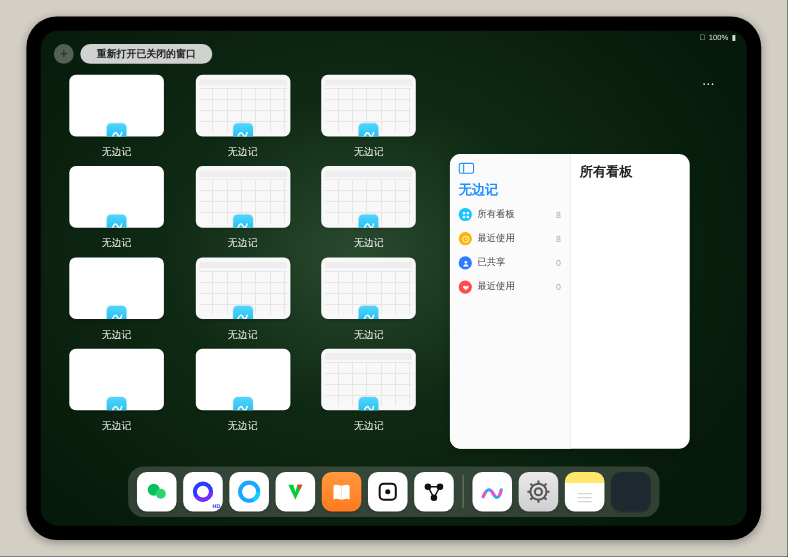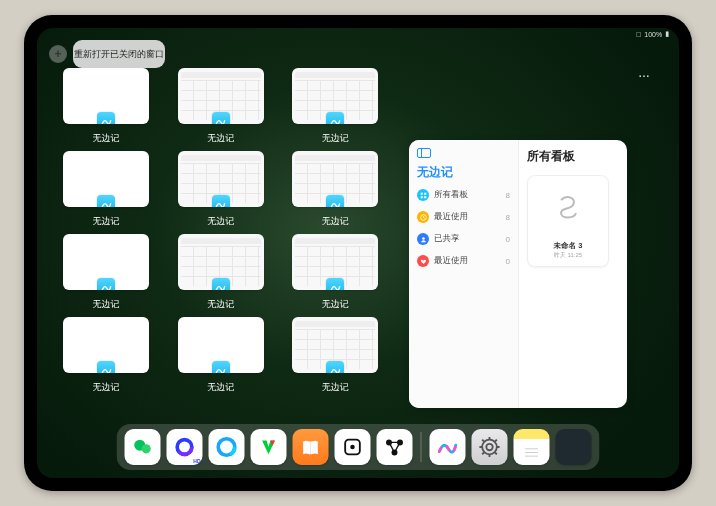--- a/index.html
+++ b/index.html
@@ -35,24 +35,24 @@
     display: flex; gap: 6px; align-items: center;
   }
   .plus-btn {
     width: 18px; height: 18px; border-radius: 9px;
     background: rgba(200,200,200,.4);
     color: #333;
     display: flex; align-items: center; justify-content: center;
     font-size: 12px; font-weight: 600;
   }
   .reopen-pill {
-    height: 28px; padding: 0 1px; border-radius: 9px;
+    height: 18px; padding: 0 15px; border-radius: 9px;
     background: rgba(230,230,230,.9);
     color: #222; font-size: 9px;
-    display: flex; align-items: center;
+    display: flex; align-items: center; font-weight: bold;
   }
 
   .grid {
     position: absolute;
     top: 40px; left: 26px;
     width: 320px;
     display: grid;
     grid-template-columns: repeat(3, 1fr);
     column-gap: 24px;
     row-gap: 6px;
@@ -393,31 +393,20 @@
                   </svg>
                 </div>
               <span>最近使用</span>
             </div>
             <span class="cat-count">0</span>
           </div>
         </div>
 
         <div class="panel-right">
           <div class="panel-title-r">所有看板</div>
-          <div class="board-card">
-            <div class="board-preview">
-              <svg viewBox="0 0 40 40">
-                  <path d="M13 13c6-6 16-2 12 5-3 5-12 2-12 8 0 6 13 6 15 0"></path>
-                </svg>
-            </div>
-            <div class="board-meta">
-              <div class="board-name">未命名 3</div>
-              <div class="board-sub">昨天 11:25</div>
-            </div>
-          </div>
         </div>
       </div>
     </div>
 
     <div class="dock">
       <div class="dock-icon di-wechat">
         <svg viewBox="0 0 24 24">
             <circle cx="9" cy="10" r="6" fill="#07c160"></circle>
             <circle cx="16" cy="14" r="5" fill="#2dd46b"></circle>
           </svg>

